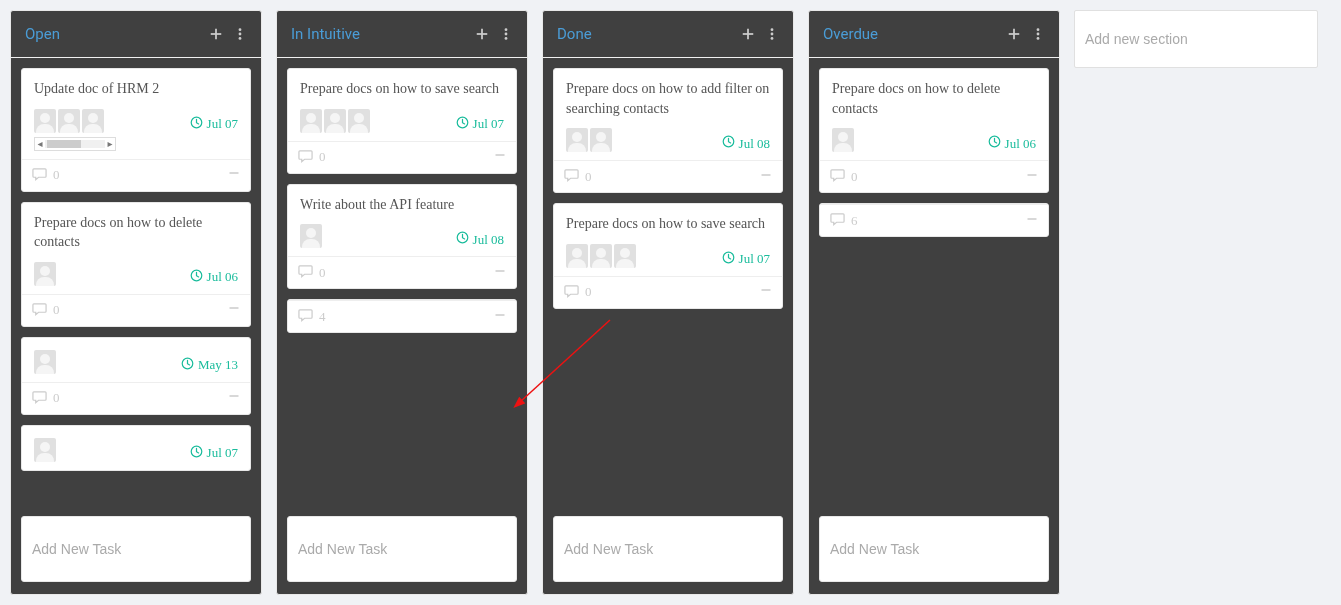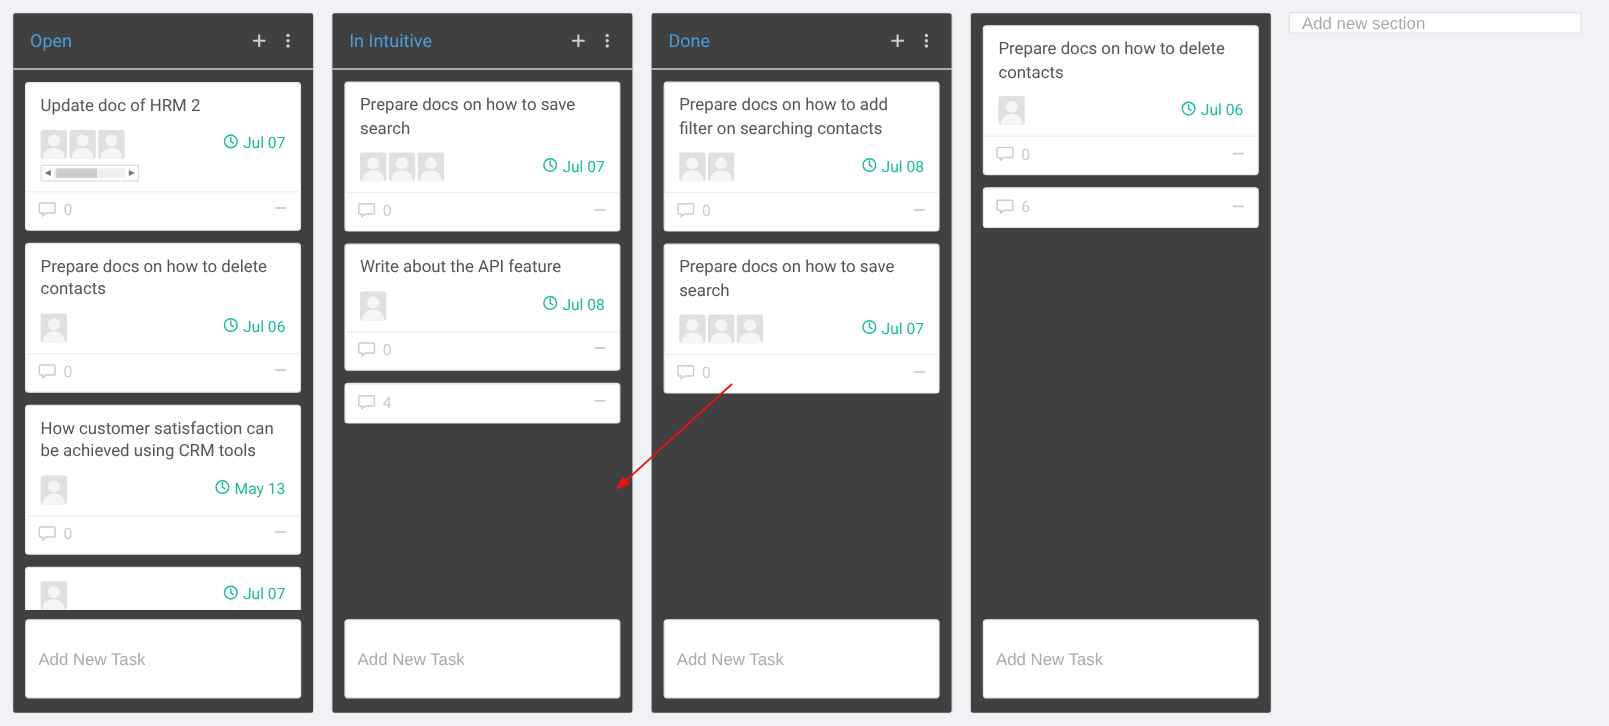--- a/index.html
+++ b/index.html
@@ -41,33 +41,34 @@
   font-size: 15px;
   font-weight: 400;
 }
 .column-actions { display: flex; gap: 10px; align-items: center; }
 .plus-icon, .vdots-icon { color: #ccc; cursor: pointer; }
 .plus-icon svg, .vdots-icon svg { display: block; }
 .column-body {
   flex: 1;
   overflow-y: auto;
   padding: 10px 10px 4px 10px;
+  font-family: Liberation Serif, serif;
 }
 .column-body::-webkit-scrollbar { width: 10px; }
 .column-body::-webkit-scrollbar-thumb { background: #ccc; border-radius: 2px; }
 .column-body::-webkit-scrollbar-track { background: #f4f4f4; }
 .card {
   border: 1px solid #e8e8e8;
   border-radius: 3px;
   margin-bottom: 10px;
   background: #fff;
 }
 .card-top { padding: 10px 12px 8px 12px; }
 .card-title { color: #555; font-size: 14px; line-height: 1.4; margin-bottom: 8px; }
-.card-meta { display: flex; align-items: center; justify-content: space-between; min-height: 26px; }
+.card-meta { display: flex; align-items: flex-end; justify-content: space-between; min-height: 26px; }
 .avatars { display: flex; gap: 2px; }
 .avatar {
   width: 22px; height: 24px;
   background: #e0e0e0;
   border-radius: 2px;
   position: relative;
   overflow: hidden;
 }
 .avatar::before {
   content: ''; position: absolute; width: 10px; height: 10px;
@@ -95,21 +96,21 @@
 .add-input {
   width: 100%; border: 1px solid #e8e8e8; border-radius: 3px;
   padding: 24px 10px; font-size: 14px; color: #333; background: #fff;
 }
 .add-input::placeholder { color: #aaa; }
 .section-add {
   width: 244px; flex-shrink: 0;
 }
 .section-input {
   width: 100%; border: 1px solid #e0e0e0; border-radius: 2px;
-  padding: 0 10px; font-size: 14px; background: #fff; color: #333;
+  padding: 20px 10px; font-size: 14px; background: #fff; color: #333;
 }
 .section-input::placeholder { color: #aaa; }
 .mini-scroll {
   display: flex; align-items: center; width: 82px; height: 14px;
   border: 1px solid #ddd; margin-top: 4px;
 }
 .mini-scroll .arrow { width: 10px; text-align: center; font-size: 10px; color: #777; line-height: 12px; }
 .mini-scroll .bar { flex: 1; height: 8px; background: #f0f0f0; position: relative; }
 .mini-scroll .thumb { position: absolute; left: 2px; width: 34px; height: 8px; background: #ccc; }
 .arrow-annot { position: absolute; left: 370px; top: 310px; pointer-events: none; }
@@ -198,21 +199,20 @@
                 </svg></span>
               <span>0</span>
             </span>
             <span class="minus-icon"><svg width="12" height="12" viewBox="0 0 16 16" fill="currentColor">
                 <rect x="2" y="7" width="12" height="2"></rect>
               </svg></span>
           </div>
         </div>
         <div class="card">
           <div class="card-top">
-            <div class="card-title">How customer satisfaction can be achieved using CRM tools</div>
             <div class="card-meta">
               <div class="avatars">
                 <div class="avatar"></div>
               </div>
               <span class="due ok">
                 <span><svg width="13" height="13" viewBox="0 0 16 16" fill="currentColor">
                     <circle cx="8" cy="8" r="6.5" fill="none" stroke="currentColor" stroke-width="1.5"></circle>
                     <path d="M8 4v4.2l2.6 1.6" fill="none" stroke="currentColor" stroke-width="1.5" stroke-linecap="round"></path>
                   </svg></span>
                 <span>May 13</span>
@@ -420,20 +420,38 @@
             </span>
             <span class="minus-icon"><svg width="12" height="12" viewBox="0 0 16 16" fill="currentColor">
                 <rect x="2" y="7" width="12" height="2"></rect>
               </svg></span>
           </div>
         </div>
       </div>
       <div class="add-row"><input class="add-input" type="text" placeholder="Add New Task" style=""></div>
     </div>
     <div class="column">
+      <div class="column-header">
+        <span class="column-title">Overdue</span>
+        <div class="column-actions">
+          <span class="plus-icon">
+            <svg width="14" height="14" viewBox="0 0 16 16" fill="currentColor">
+              <path d="M7 2h2v12H7z"></path>
+              <path d="M2 7h12v2H2z"></path>
+            </svg>
+          </span>
+          <span class="vdots-icon">
+            <svg width="14" height="14" viewBox="0 0 16 16" fill="currentColor">
+              <circle cx="8" cy="3" r="1.6"></circle>
+              <circle cx="8" cy="8" r="1.6"></circle>
+              <circle cx="8" cy="13" r="1.6"></circle>
+            </svg>
+          </span>
+        </div>
+      </div>
       <div class="column-body">
         <div class="card">
           <div class="card-top">
             <div class="card-title">Prepare docs on how to delete contacts</div>
             <div class="card-meta">
               <div class="avatars">
                 <div class="avatar"></div>
               </div>
               <span class="due ok">
                 <span><svg width="13" height="13" viewBox="0 0 16 16" fill="currentColor">

